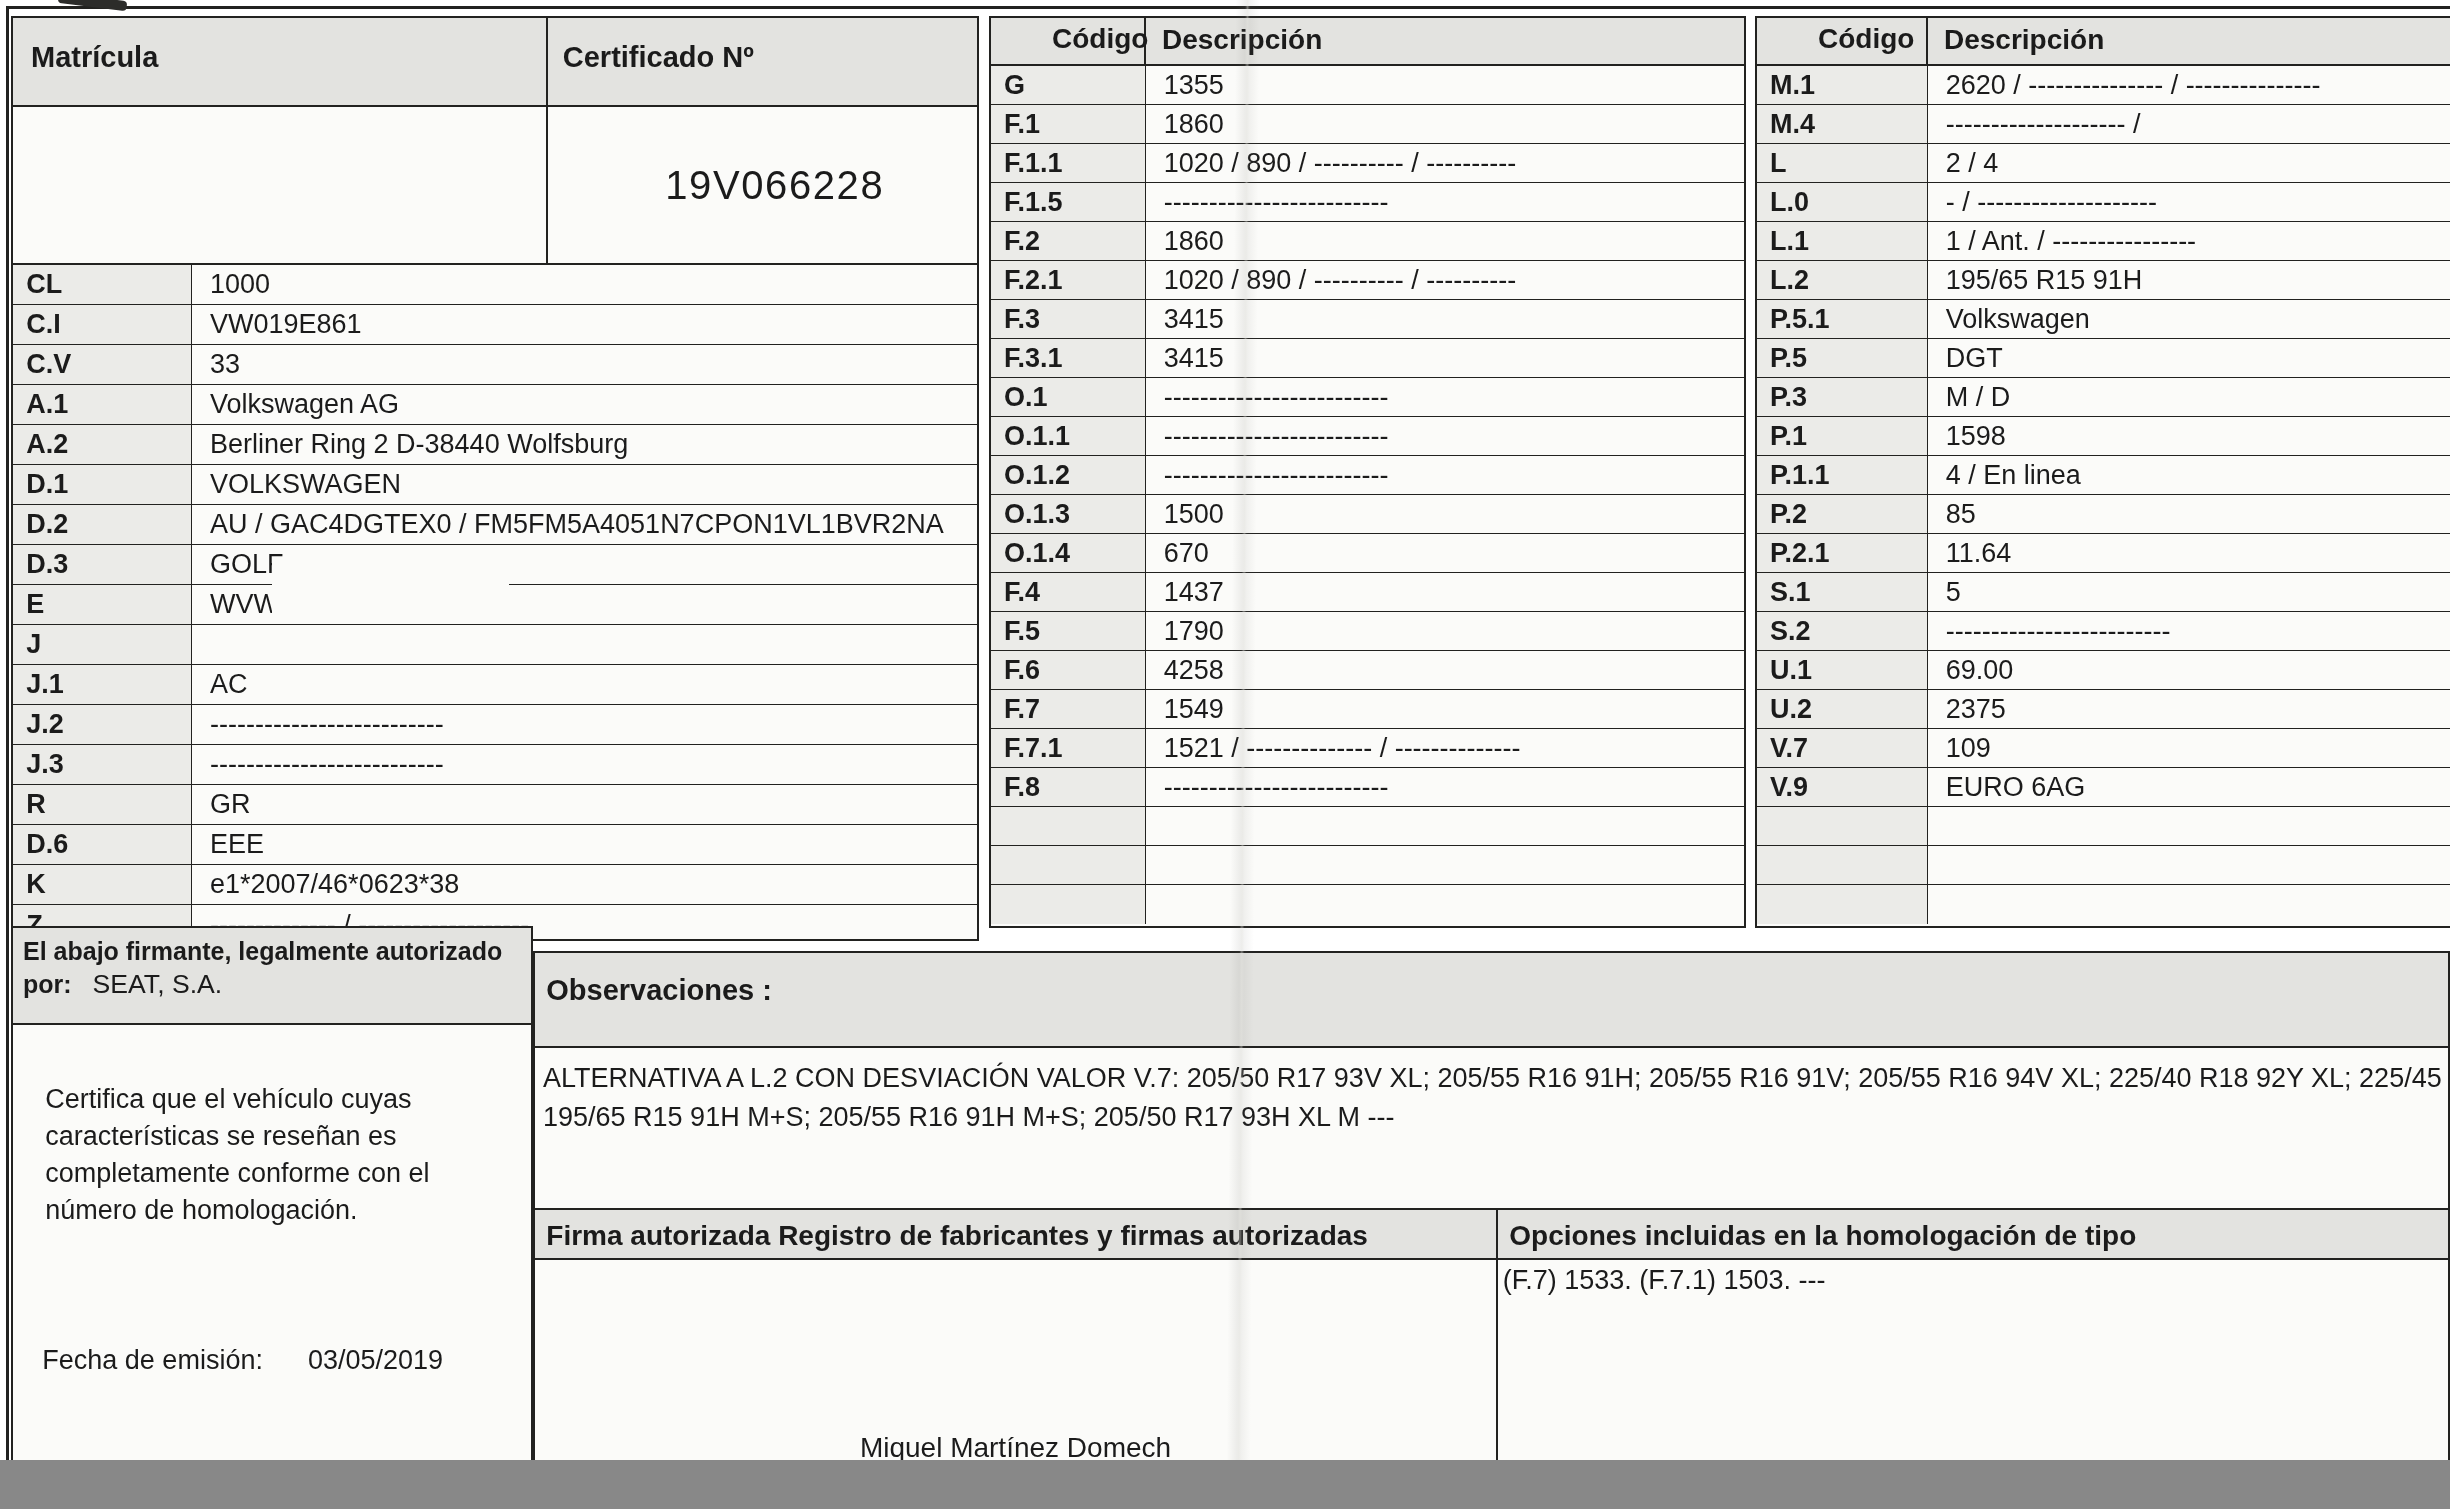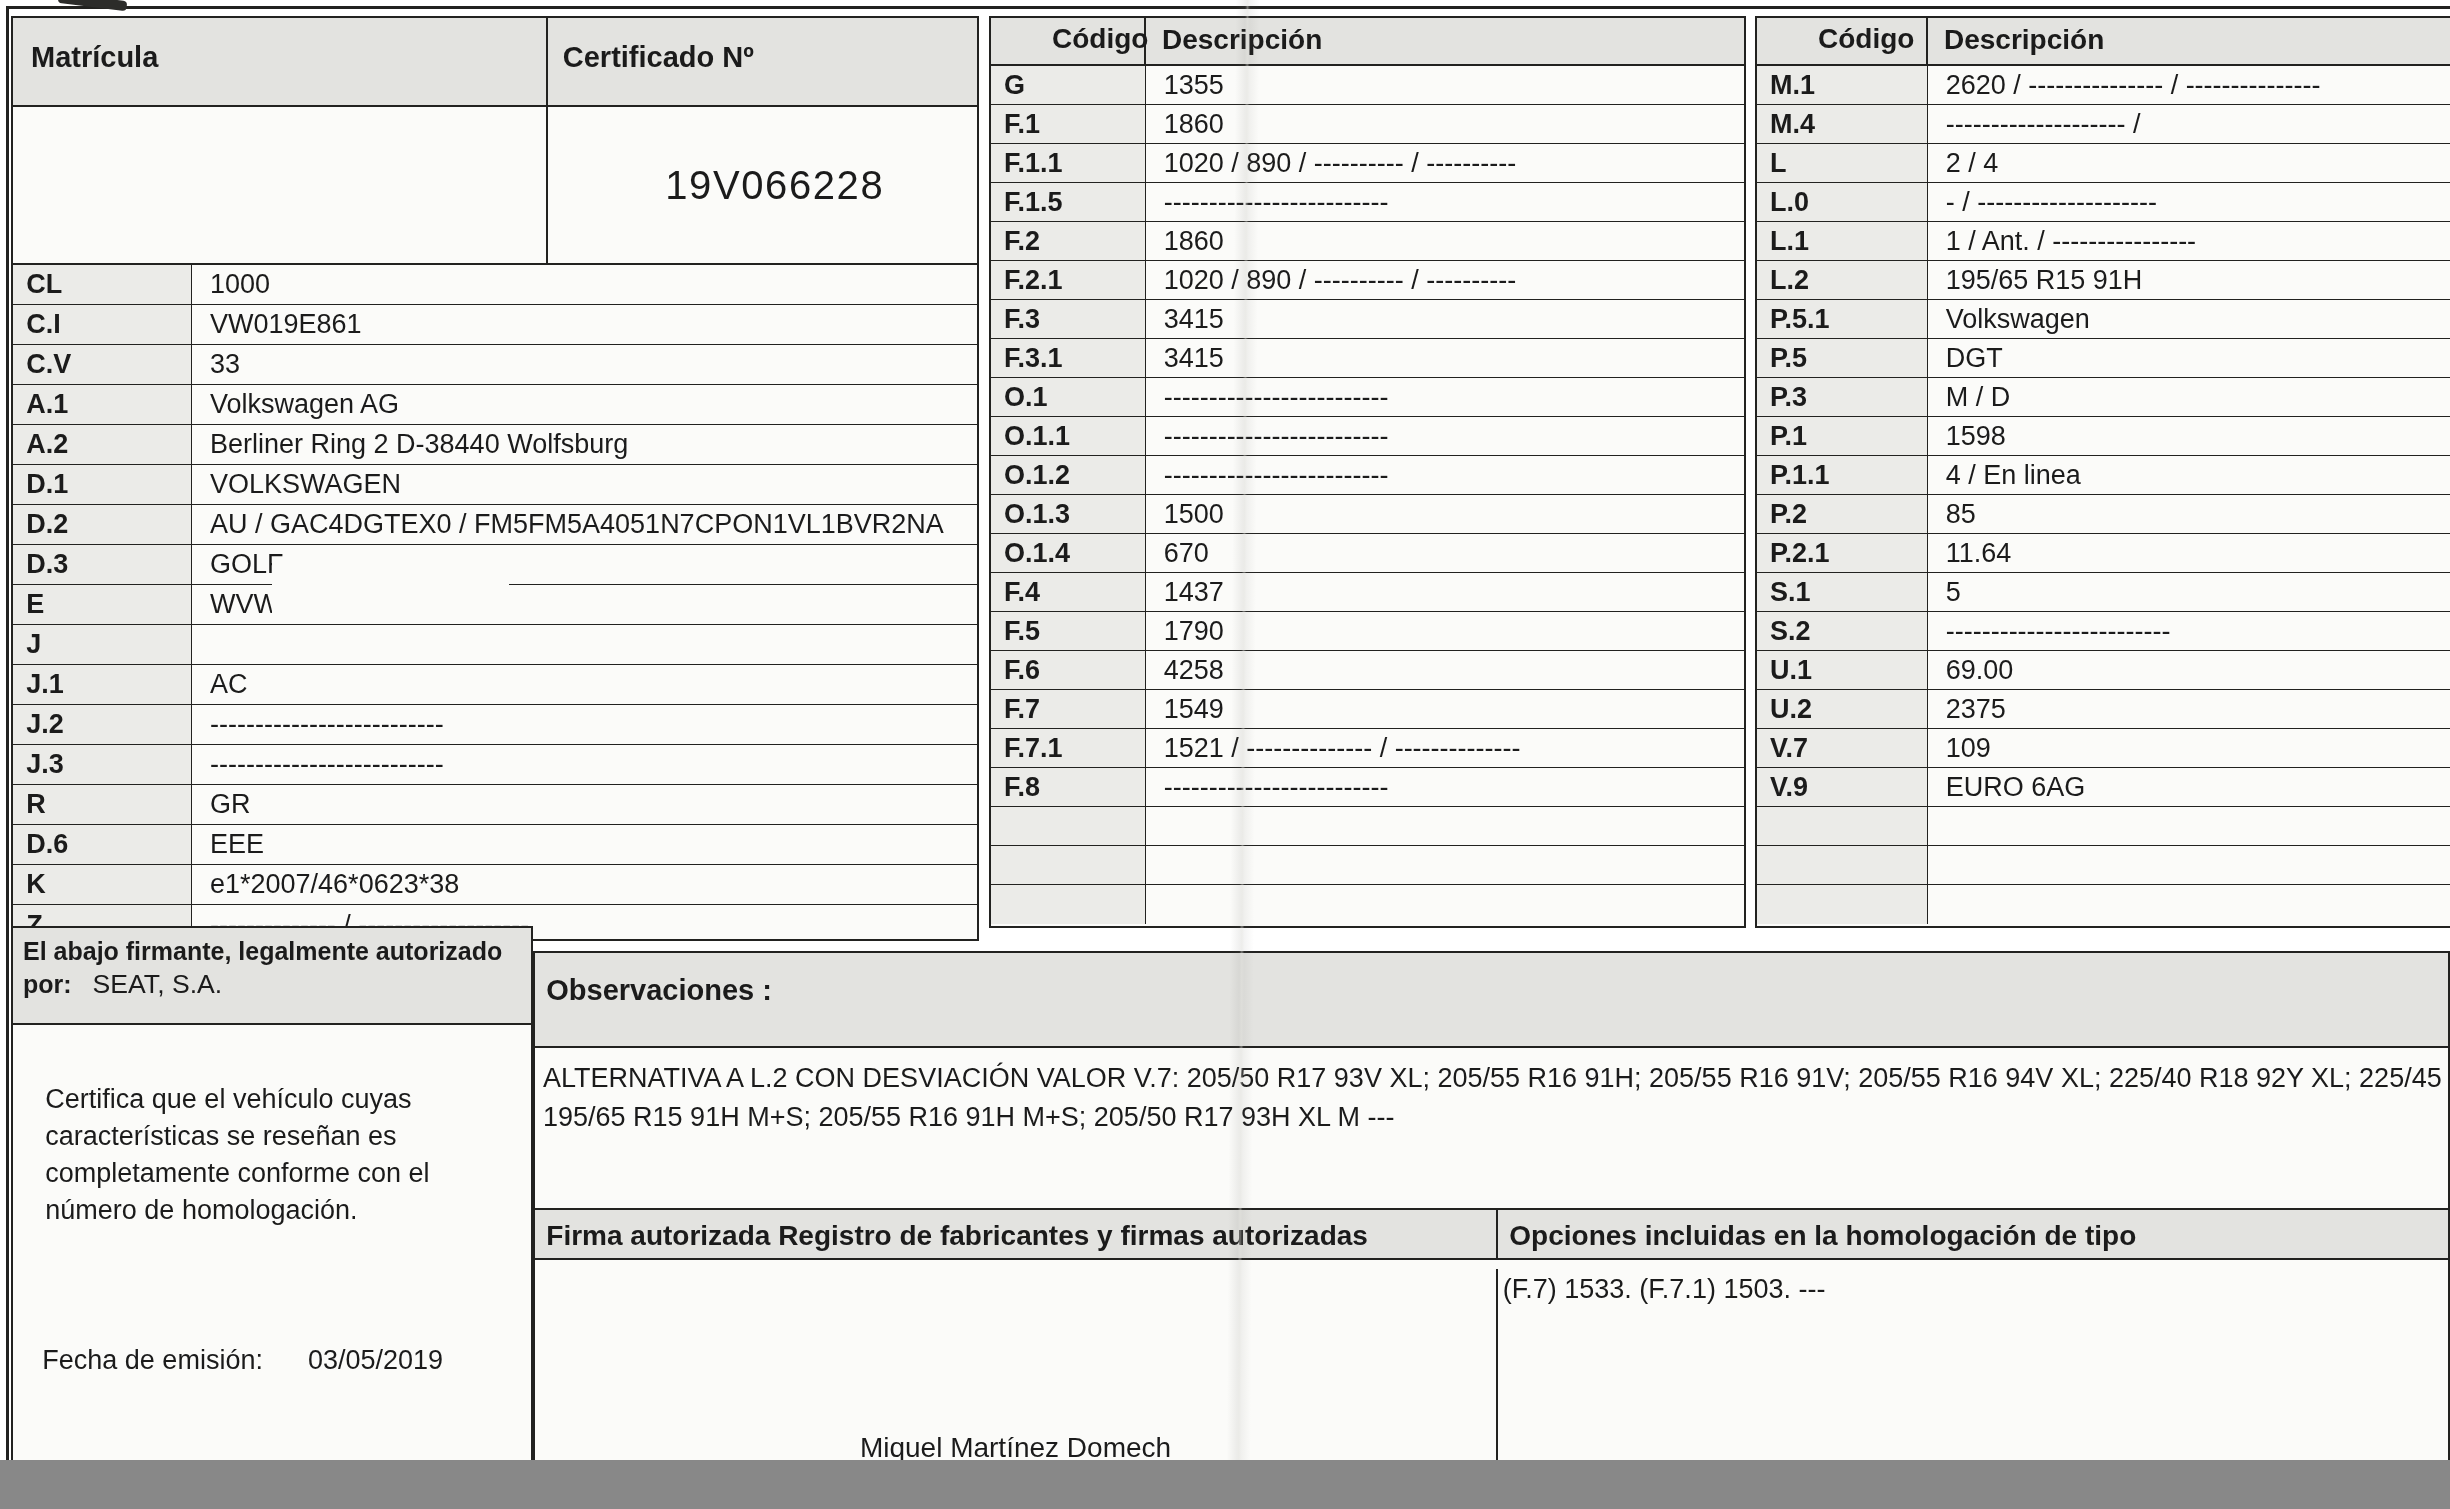--- a/index.html
+++ b/index.html
@@ -69,21 +69,21 @@
   #obs-block{left:533px;top:951px;width:1917px;height:537px;}
   #obs-block .band{height:95px;background:var(--band);border-bottom:2.4px solid var(--b);box-sizing:border-box;padding:21px 0 0 11.3px;font-weight:bold;font-size:29px;}
   #obs-block .obstext{height:160px;box-sizing:border-box;padding:11.3px 0 0 8px;}
   #obs-block .obstext div{white-space:nowrap;overflow:hidden;font-size:27px;line-height:39px;}
   #obs-block .subhdr{display:grid;grid-template-columns:961px 1fr;height:52px;border-top:2.4px solid var(--b);border-bottom:2.4px solid var(--b);box-sizing:border-box;background:var(--band);font-weight:bold;font-size:28px;}
   #obs-block .subhdr .s1{padding:9.7px 0 0 11.3px;box-sizing:border-box;}
   #obs-block .subhdr .s2{border-left:2.4px solid var(--b);padding:9.7px 0 0 11.3px;box-sizing:border-box;}
   #obs-block .botarea{display:grid;grid-template-columns:961px 1fr;height:222px;}
   #obs-block .botarea .sig{position:relative;}
   #obs-block .botarea .sig .nombre{position:absolute;left:0;right:0;bottom:18px;text-align:center;font-size:28px;}
-  #obs-block .botarea .opt{border-left:2.4px solid var(--b);padding:4.8px 0 0 4.8px;font-size:27px;box-sizing:border-box;margin-top:9px;}
+  #obs-block .botarea .opt{border-left:2.4px solid var(--b);padding:4.8px 0 0 4.8px;font-size:27px;box-sizing:border-box;}
 
   .hashcode{position:absolute;left:235px;top:1490px;font-size:32px;letter-spacing:4px;color:#2a2a28;white-space:nowrap;}
 </style>
 </head>
 <body>
 
 <div class="page">
 
   <div class="outer-top"></div>
   <div class="outer-left"></div>

